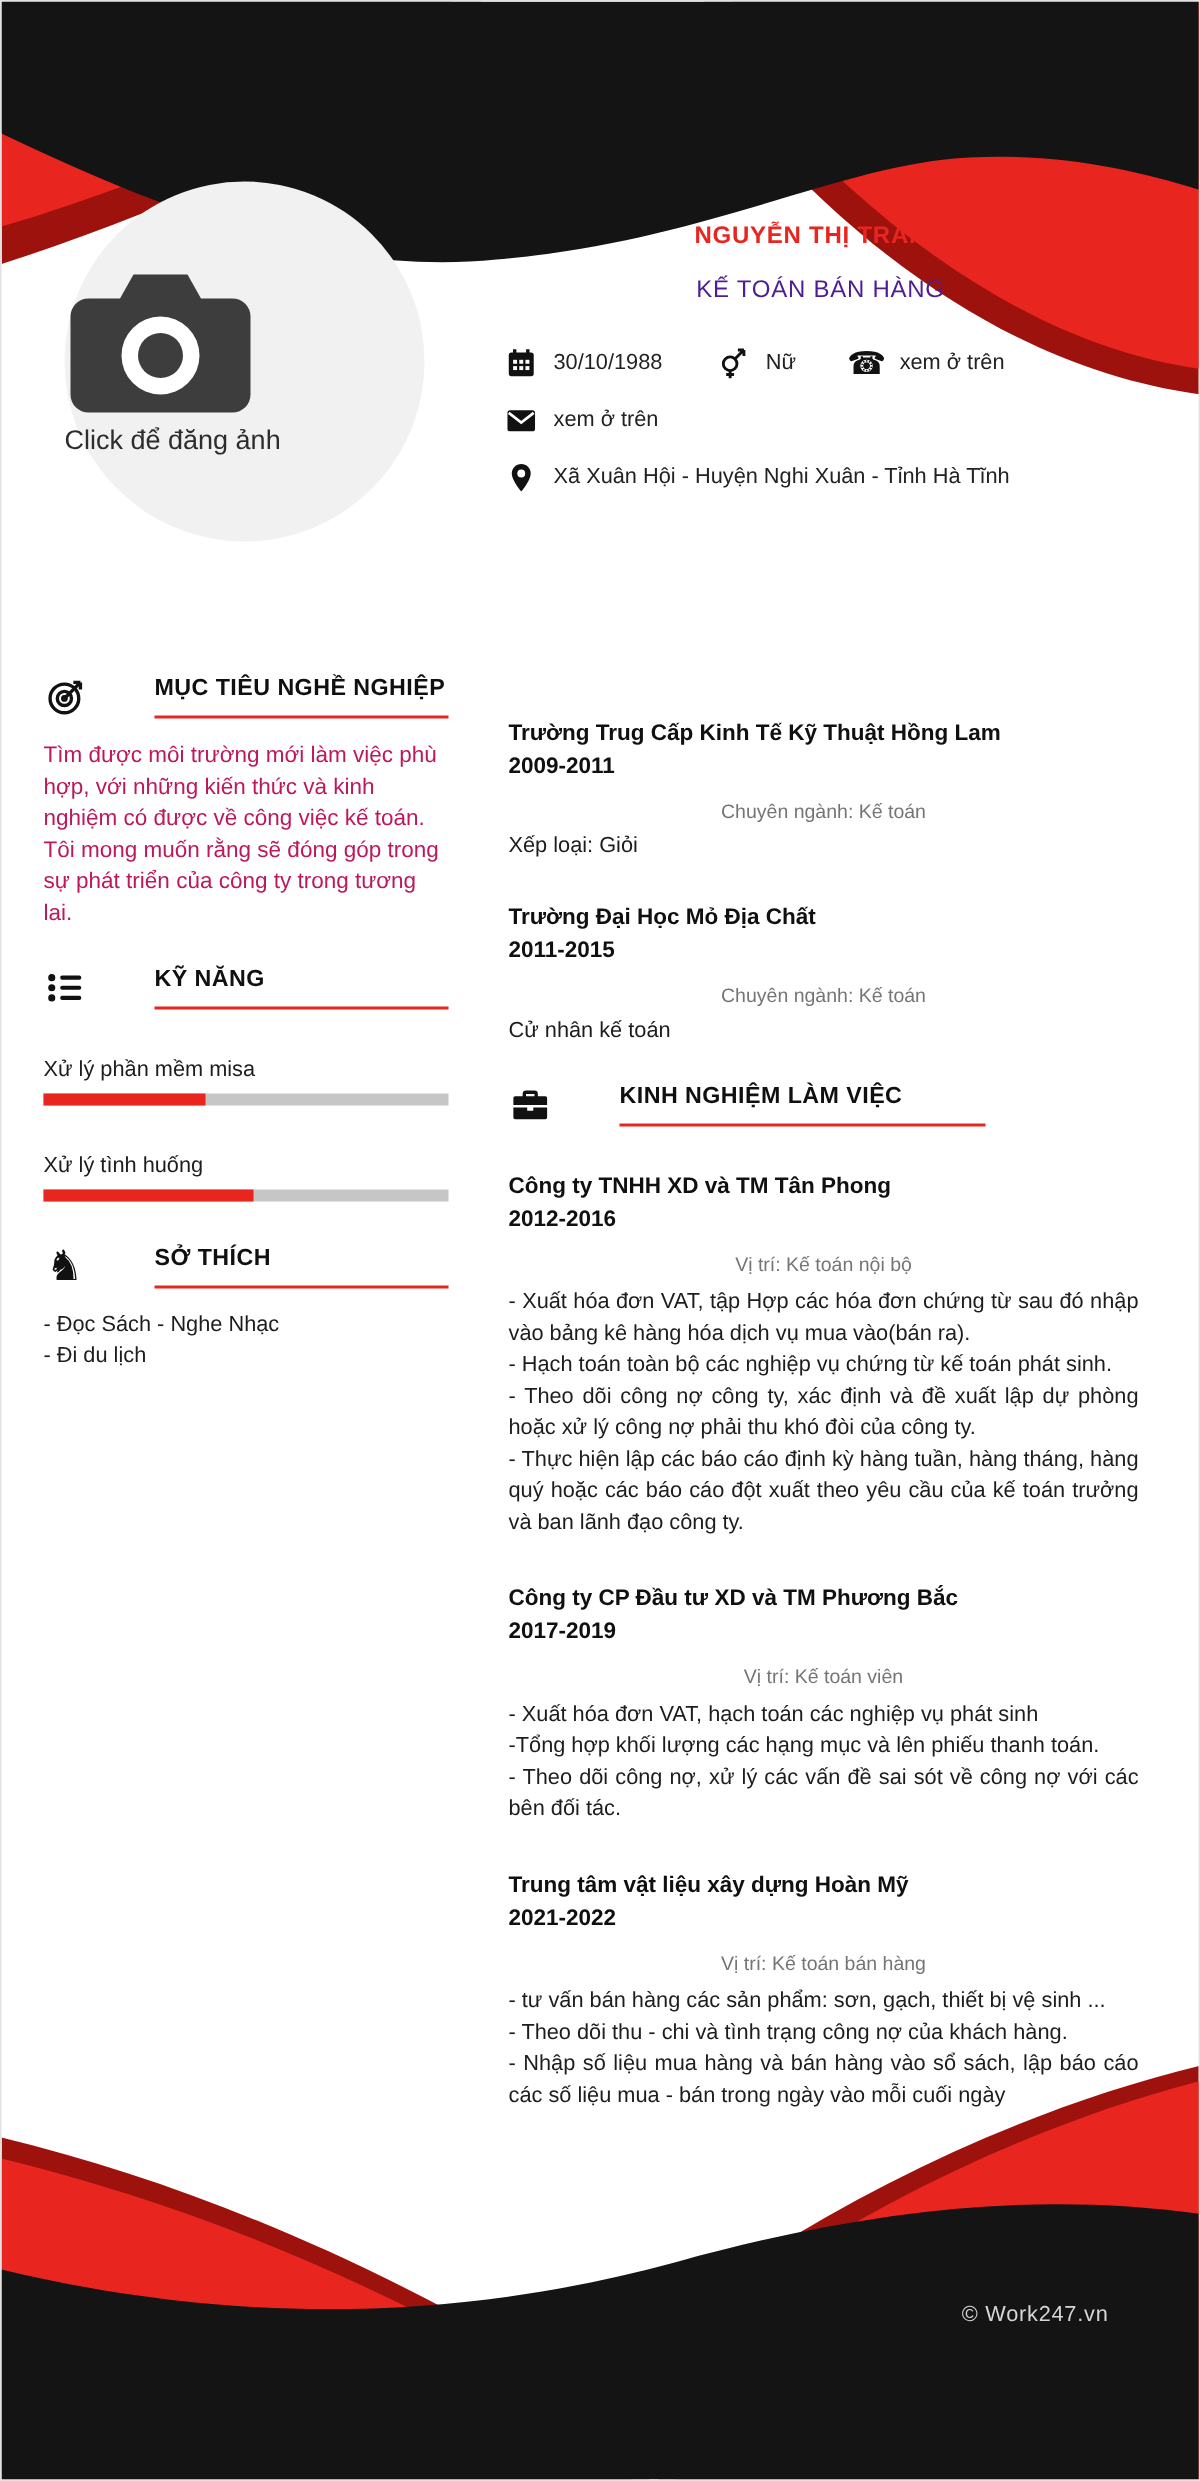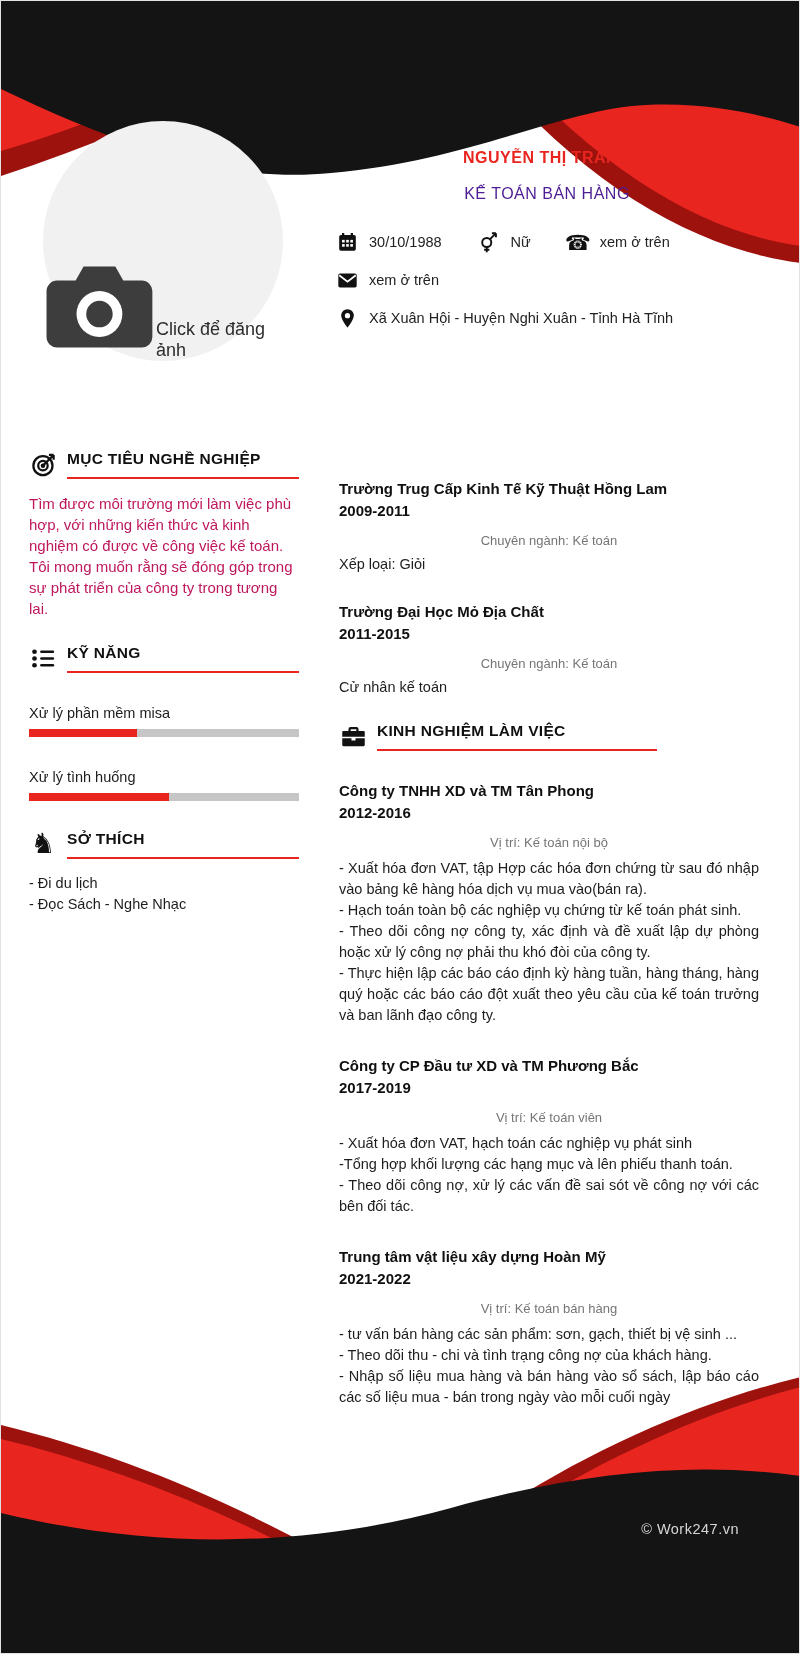--- a/index.html
+++ b/index.html
@@ -5,42 +5,42 @@
   * { margin:0; padding:0; box-sizing:border-box; }
   html,body { background:#fff; }
   body { font-family:"Liberation Sans", sans-serif; color:#1e1e1e; }
   .page { position:relative; width:800px; height:1654px; margin:0 auto; background:#fff;
           border:1px solid #e2e2e2; overflow:hidden; }
 
   
   .header { position:relative; height:440px; }
   .deco-top { position:absolute; top:0; left:0; width:800px; height:360px; display:block; }
   .avatar { position:absolute; top:120px; left:42px; width:240px; height:240px; border-radius:50%;
-            background:#f1f1f1; display:flex; flex-direction:row; align-items:flex-end;
+            background:#f1f1f1; display:flex; flex-direction:column; align-items:flex-start;
             justify-content:center; z-index:2; cursor:pointer; }
   .avatar svg { width:128px; height:100px; margin-bottom:4px; }
   .avatar-label { font-size:18px; color:#2d2d2d; }
   .header-info { position:absolute; top:148px; left:330px; width:432px; z-index:2; }
   .cv-name { text-align:center; color:#e8251f; font-size:16px; font-weight:bold; letter-spacing:.5px; }
   .cv-title { text-align:center; color:#4c1d95; font-size:16px; margin-top:18px; letter-spacing:.5px; }
   .info-rows { margin-top:28px; padding-left:5px; }
   .info-row { display:flex; align-items:center; margin-bottom:16px; }
   .info-item { display:flex; align-items:center; margin-right:36px; }
   .info-item:last-child { margin-right:0; }
   .ii { width:22px; height:22px; display:inline-flex; align-items:center; justify-content:center;
         margin-right:11px; flex:none; font-size:21px; line-height:1; color:#111; }
   .ii svg { width:21px; height:21px; }
   .info-text { font-size:14.5px; color:#222; white-space:nowrap; }
 
   
   .content { display:flex; padding:8px 40px 0 28px; position:relative; z-index:1; }
   .col-left { width:270px; flex:none; }
   .col-right { flex:1; margin-left:40px; }
 
-  .sec-head { display:flex; align-items:flex-end; margin-bottom:14px; }
+  .sec-head { display:flex; align-items:flex-end; margin-bottom:14px;gap:36px; }
   .sec-icon { width:28px; height:30px; margin-right:10px; flex:none; display:flex;
               align-items:center; justify-content:center; font-size:28px; line-height:1; color:#111; }
   .sec-icon svg { width:27px; height:27px; }
   .sec-label-wrap { flex:1; border-bottom:2px solid #e8251f; padding-bottom:9px; }
   .sec-label { font-size:15.5px; font-weight:bold; color:#101010; letter-spacing:.3px; }
   .col-right .sec-head { width:318px; }
 
   .objective-text { font-size:15px; line-height:21px; color:#be185d; }
   .section { margin-bottom:22px; }
   .section.skills { margin-top:24px; }
@@ -57,21 +57,21 @@
   .entry-title { font-size:15px; font-weight:bold; color:#101010; line-height:22px; }
   .entry-sub { font-size:13px; color:#757575; margin-top:11px;text-align:center; }
   .entry-detail { font-size:14.5px; color:#1d1d1d; margin-top:8px; }
   .entry-desc { font-size:14.5px; color:#1d1d1d; line-height:21px; margin-top:8px;
                 white-space:pre-line; text-align:justify; }
   .section.experience { margin-top:26px; }
 
   
   .footer { position:absolute; left:0; bottom:0; width:800px; height:280px; }
   .deco-bottom { position:absolute; bottom:0; left:0; width:800px; height:280px; display:block; }
-  .copyright { position:absolute; right:62px; bottom:116px; color:#d6d6d6; font-size:14.5px;
+  .copyright { position:absolute; right:62px; bottom:102px; color:#d6d6d6; font-size:14.5px;
                letter-spacing:.5px; z-index:2; }
 </style>
 </head>
 <body>
 
 <div class="page">
 
   <div class="header">
     <svg class="deco-top" viewBox="0 0 800 360" preserveAspectRatio="none" aria-hidden="true">
       <path d="M0,175 C110,140 215,88 320,45 L320,0 L0,0 Z" fill="#9e120e"></path>
@@ -202,22 +202,22 @@
             <div class="skill-fill" style="width: 52%;"></div>
           </div>
         </div>
       </div>
 
       <div class="section hobbies">
         <div class="sec-head">
           <span class="sec-icon">♞</span>
           <span class="sec-label-wrap"><span class="sec-label">SỞ THÍCH</span></span>
         </div>
+        <div class="hobby-line">- Đọc Sách - Nghe Nhạc</div>
         <div class="hobby-line">- Đi du lịch</div>
-        <div class="hobby-line">- Đọc Sách - Nghe Nhạc</div>
       </div>
     </div>
 
     <div class="col-right">
 
       <div class="section education">
 
         <div class="entry">
           <div class="entry-title">Trường Trug Cấp Kinh Tế Kỹ Thuật Hồng Lam</div>
           <div class="entry-title">2009-2011</div>

